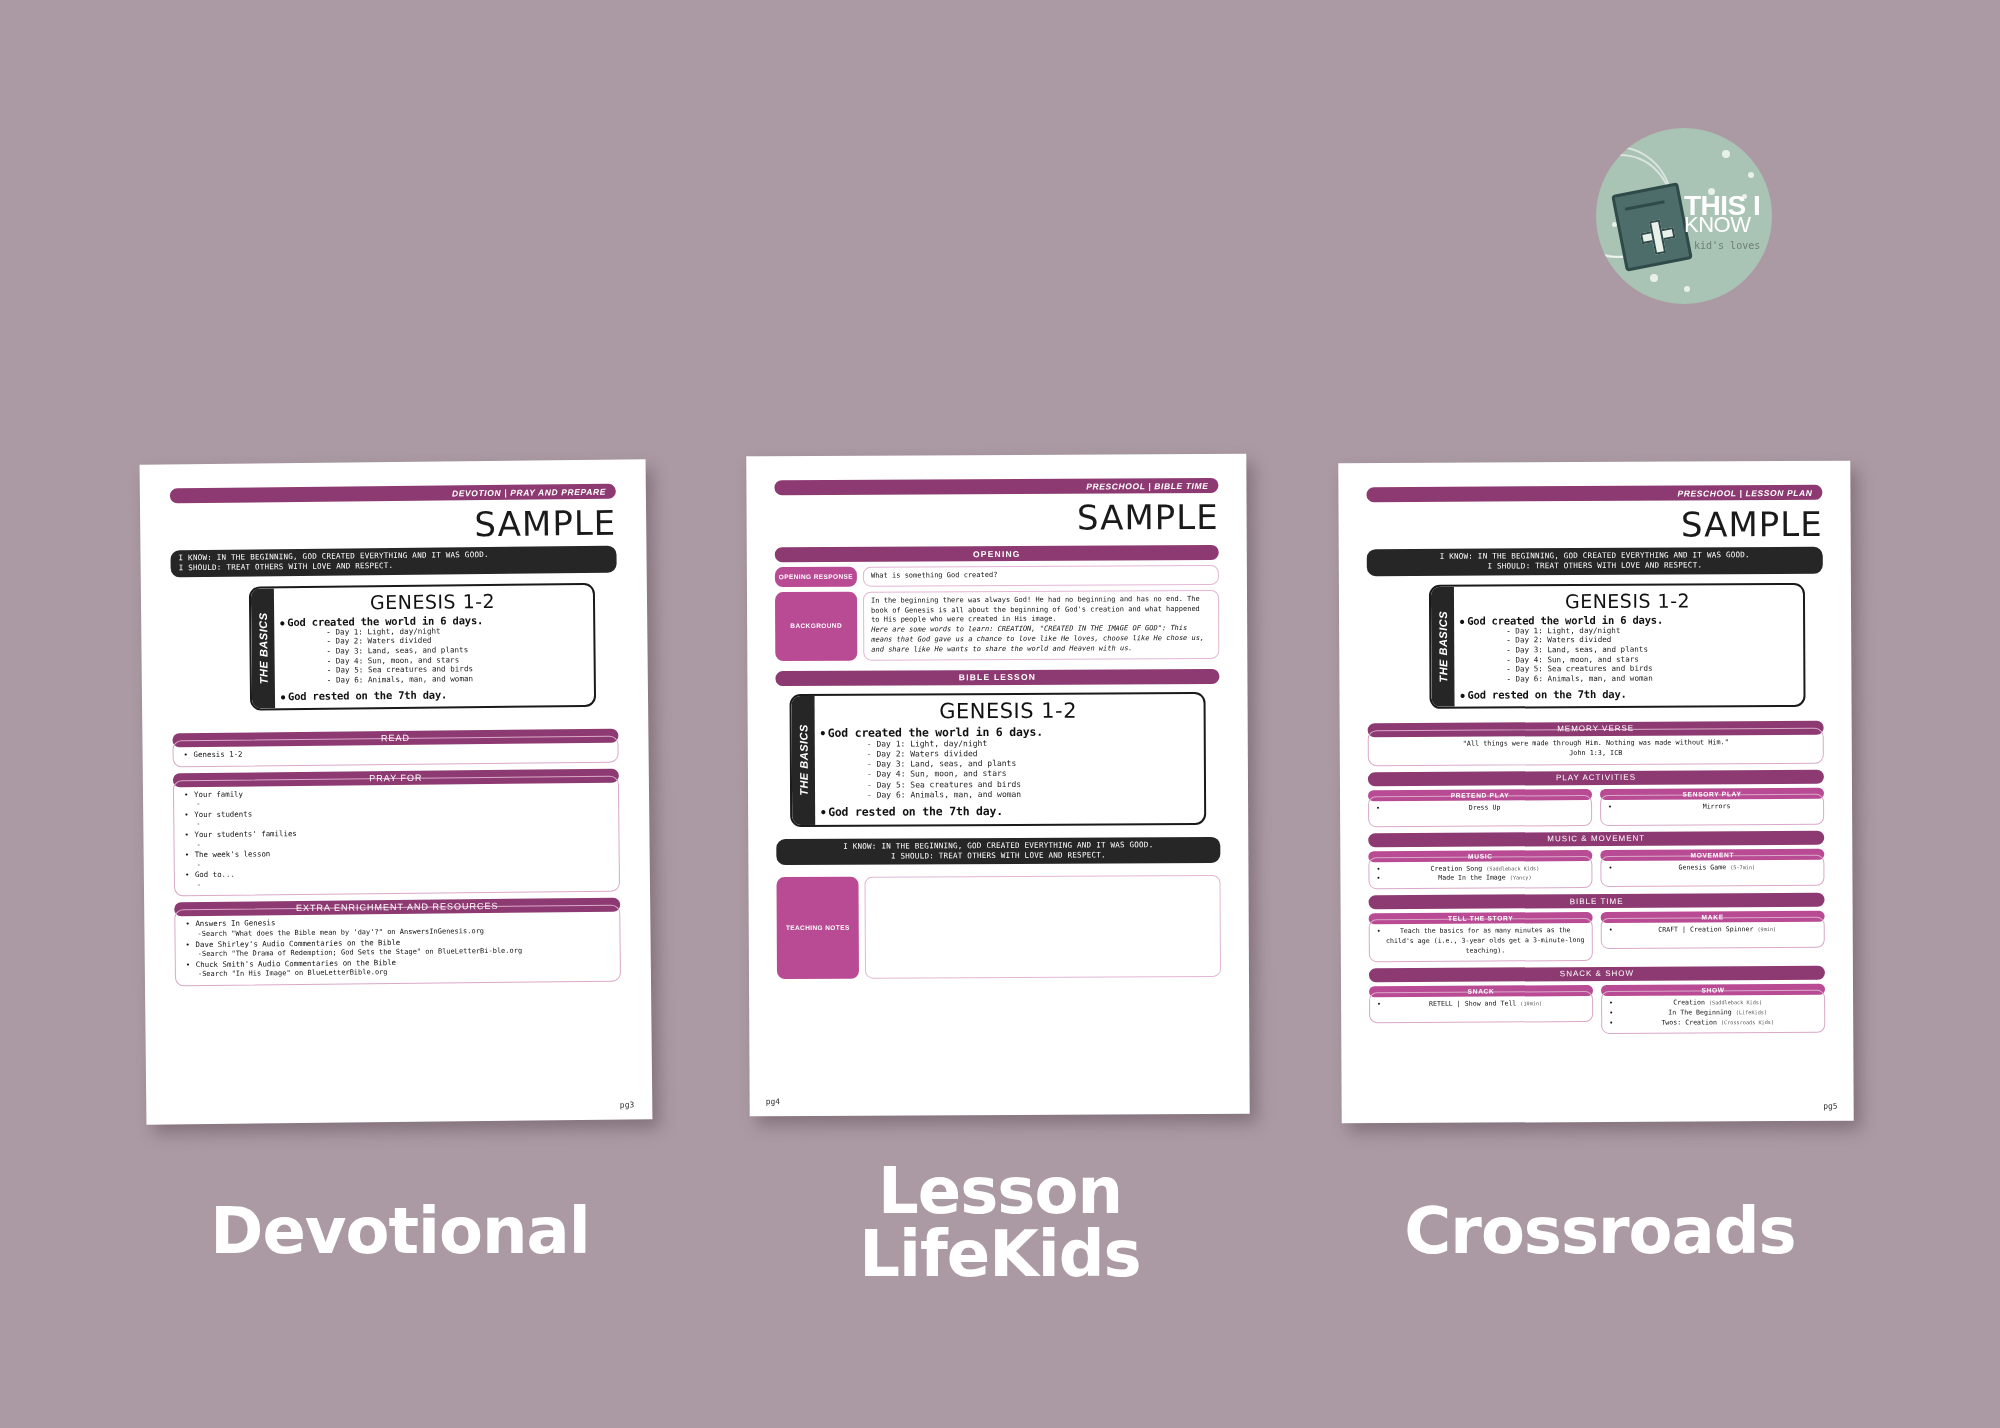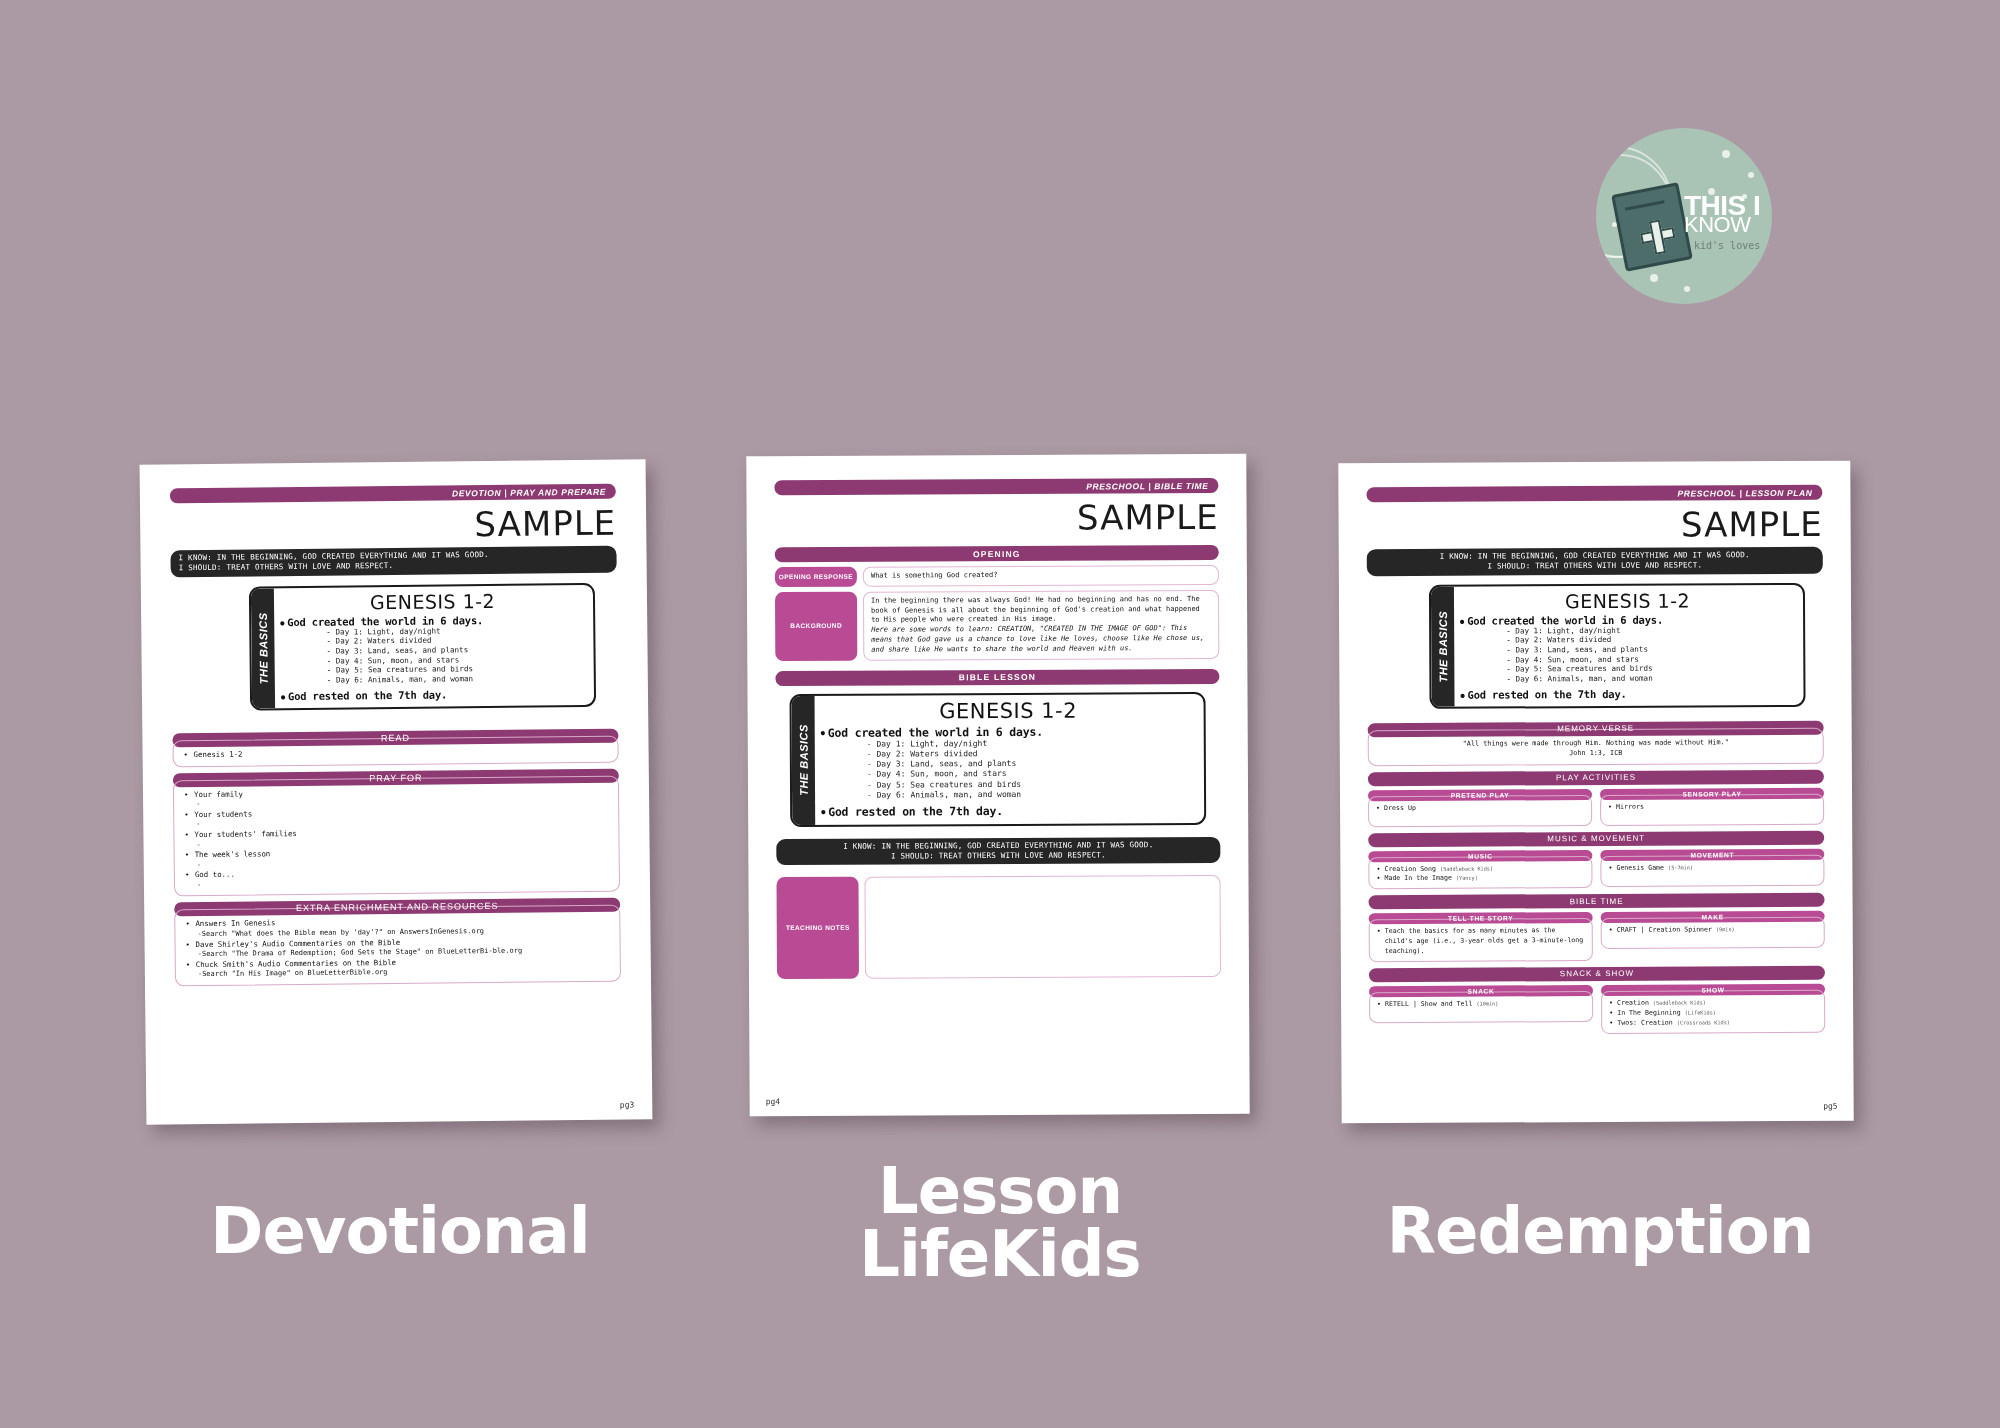--- a/index.html
+++ b/index.html
@@ -149,21 +149,21 @@
     background:#b94b95;color:#fff;border-radius:10px;height:11px;
     display:flex;align-items:center;justify-content:center;
     font-size:6.6px;letter-spacing:.7px;font-weight:bold;
   }
   .minipanel{
     border:1px solid #d9a9c8;border-radius:8px;margin-top:-5px;padding:7px 6px 4px 6px;
     min-height:18px;
   }
   .mi{
     font-family:"DejaVu Sans Mono", monospace;font-size:6.6px;color:#111;
-    line-height:1.5;padding-left:9px;position:relative;
+    line-height:1.5;padding-left:9px;position:relative;text-align:center;
   }
   .mi:before{content:"\2022";position:absolute;left:1px;}
   .mi small{font-size:5.2px;color:#555;}
   .verse{
     border:1px solid #d9a9c8;border-radius:9px;margin-top:-7px;padding:9px 8px 5px 8px;
     text-align:center;font-family:"DejaVu Sans Mono", monospace;
     font-size:6.8px;color:#111;line-height:1.45;
   }
 
   
@@ -425,13 +425,13 @@
     </div>
   </div>
   <div class="pagenum" style="right:16px;bottom:10px;">pg5</div>
 </div>
 
 <div class="caption" style="left:110px;top:1200px;width:580px;">Devotional</div>
 <div class="caption" style="left:730px;top:1160px;width:540px;">
   <div>Lesson</div>
   <div>LifeKids</div>
 </div>
-<div class="caption" style="left:1320px;top:1200px;width:560px;">Redemption</div>
+<div class="caption" style="left:1320px;top:1200px;width:560px;">Crossroads</div>
 
 </body></html>

